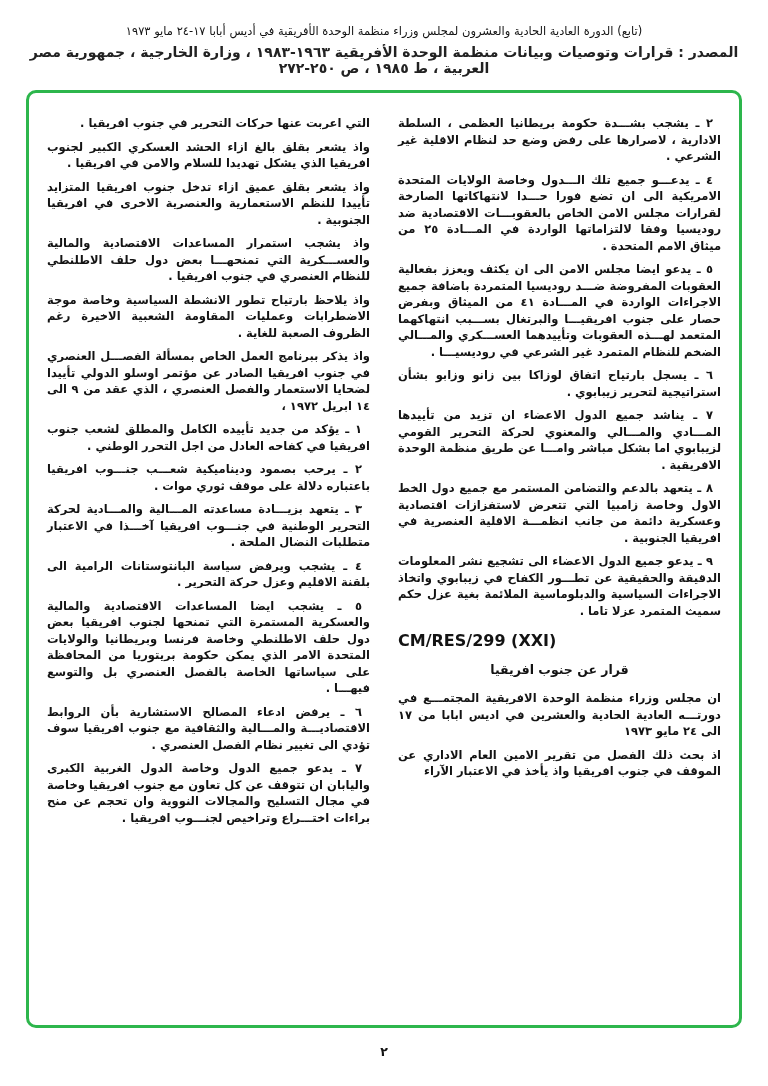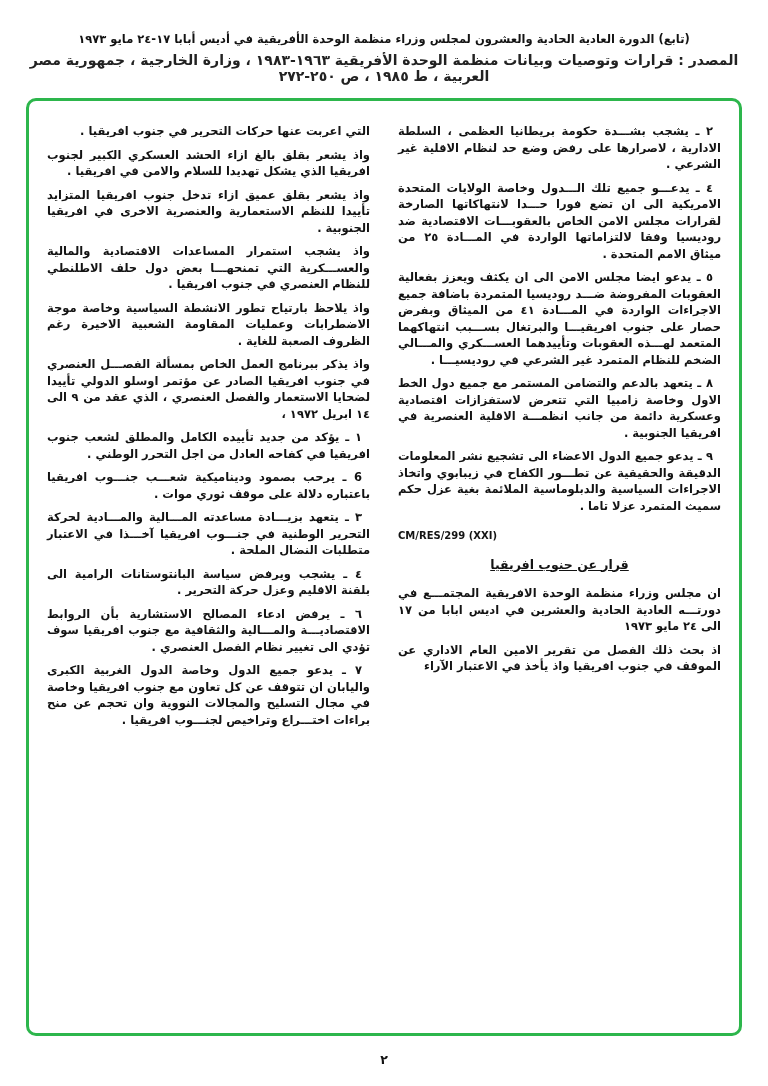--- a/index.html
+++ b/index.html
@@ -13,23 +13,22 @@
   .page {
     width: 768px;
     min-height: 1086px;
     direction: rtl;
     padding-top: 24px;
     position: relative;
   }
   .header { text-align: center; padding: 0 16px; }
   .header-title {
     font-size: 11.5px;
-    font-weight: bold;
+    font-weight: normal;
     letter-spacing: 0.2px;
-    margin-top: 8px;
   }
   .header-source {
     font-size: 14px;
     font-weight: bold;
     margin-top: 6px;
     color: #222;
   }
   .content-box {
     margin: 14px 26px 0 26px;
     border: 3px solid #2db64c;
@@ -48,27 +47,26 @@
     line-height: 16.5px;
     font-weight: bold;
     text-align: justify;
   }
   .para { margin: 0 0 7px 0; }
   .para.item { text-indent: 8px; }
   .para.ref {
     direction: ltr;
     text-align: left;
     margin: 14px 0 10px 0;
-    font-size: 10px;
+    font-size: 16px;
   }
   .para.heading {
     text-align: center;
     font-size: 12.5px;
     margin: 12px 0 12px 0;
-    text-decoration: underline;
   }
   .footer {
     text-align: center;
     font-weight: bold;
     font-size: 12.5px;
     padding: 16px 0 12px 0;
   }
 </style>
 </head>
 <body>
@@ -79,38 +77,41 @@
     <div class="header-title">(تابع) الدورة العادية الحادية والعشرون لمجلس وزراء منظمة الوحدة الأفريقية في أديس أبابا ١٧-٢٤ مايو ١٩٧٣</div>
     <div class="header-source">المصدر : قرارات وتوصيات وبيانات منظمة الوحدة الأفريقية ١٩٦٣-١٩٨٣ ، وزارة الخارجية ، جمهورية مصر العربية ، ط ١٩٨٥ ، ص ٢٥٠-٢٧٢</div>
   </header>
 
   <div class="content-box" style="border-color: rgb(45, 182, 76);">
     <div class="columns">
       <div class="col col-right">
           <p class="para item">٢ ـ يشجب بشـــدة حكومة بريطانيا العظمى ، السلطة الادارية ، لاصرارها على رفض وضع حد لنظام الاقلية غير الشرعي .</p>
           <p class="para item">٤ ـ يدعـــو جميع تلك الـــدول وخاصة الولايات المتحدة الامريكية الى ان تضع فورا حـــدا لانتهاكاتها الصارخة لقرارات مجلس الامن الخاص بالعقوبـــات الاقتصادية ضد روديسيا وفقا لالتزاماتها الواردة في المـــادة ٢٥ من ميثاق الامم المتحدة .</p>
           <p class="para item">٥ ـ يدعو ايضا مجلس الامن الى ان يكثف ويعزز بفعالية العقوبات المفروضة ضـــد روديسيا المتمردة باضافة جميع الاجراءات الواردة في المـــادة ٤١ من الميثاق وبفرض حصار على جنوب افريقيـــا والبرتغال بســـبب انتهاكهما المتعمد لهـــذه العقوبات وتأييدهما العســـكري والمـــالي الضخم للنظام المتمرد غير الشرعي في روديسيـــا .</p>
+          <p class="para item">٦ ـ يسجل بارتياح اتفاق لوزاكا بين زانو وزابو بشأن استراتيجية لتحرير زيبابوي .</p>
+          <p class="para item">٧ ـ يناشد جميع الدول الاعضاء ان تزيد من تأييدها المـــادي والمـــالي والمعنوي لحركة التحرير القومي لزيبابوي اما بشكل مباشر وامـــا عن طريق منظمة الوحدة الافريقية .</p>
           <p class="para item">٨ ـ يتعهد بالدعم والتضامن المستمر مع جميع دول الخط الاول وخاصة زامبيا التي تتعرض لاستفزازات اقتصادية وعسكرية دائمة من جانب انظمـــة الاقلية العنصرية في افريقيا الجنوبية .</p>
           <p class="para item">٩ ـ يدعو جميع الدول الاعضاء الى تشجيع نشر المعلومات الدقيقة والحقيقية عن تطـــور الكفاح في زيبابوي واتخاذ الاجراءات السياسية والدبلوماسية الملائمة بغية عزل حكم سميث المتمرد عزلا تاما .</p>
           <p class="para ref">CM/RES/299 (XXI)</p>
           <p class="para heading">قرار عن جنوب افريقيا</p>
           <p class="para body">ان مجلس وزراء منظمة الوحدة الافريقية المجتمـــع في دورتـــه العادية الحادية والعشرين في اديس ابابا من ١٧ الى ٢٤ مايو ١٩٧٣</p>
           <p class="para body">اذ بحث ذلك الفصل من تقرير الامين العام الاداري عن الموقف في جنوب افريقيا واذ يأخذ في الاعتبار الآراء</p>
         </div>
       <div class="col col-left">
           <p class="para body">التي اعربت عنها حركات التحرير في جنوب افريقيا .</p>
           <p class="para body">واذ يشعر بقلق بالغ ازاء الحشد العسكري الكبير لجنوب افريقيا الذي يشكل تهديدا للسلام والامن في افريقيا .</p>
           <p class="para body">واذ يشعر بقلق عميق ازاء تدخل جنوب افريقيا المتزايد تأييدا للنظم الاستعمارية والعنصرية الاخرى في افريقيا الجنوبية .</p>
           <p class="para body">واذ يشجب استمرار المساعدات الاقتصادية والمالية والعســـكرية التي تمنحهـــا بعض دول حلف الاطلنطي للنظام العنصري في جنوب افريقيا .</p>
           <p class="para body">واذ يلاحظ بارتياح تطور الانشطة السياسية وخاصة موجة الاضطرابات وعمليات المقاومة الشعبية الاخيرة رغم الظروف الصعبة للغاية .</p>
           <p class="para body">واذ يذكر ببرنامج العمل الخاص بمسألة الفصـــل العنصري في جنوب افريقيا الصادر عن مؤتمر اوسلو الدولي تأييدا لضحايا الاستعمار والفصل العنصري ، الذي عقد من ٩ الى ١٤ ابريل ١٩٧٢ ،</p>
           <p class="para item">١ ـ يؤكد من جديد تأييده الكامل والمطلق لشعب جنوب افريقيا في كفاحه العادل من اجل التحرر الوطني .</p>
-          <p class="para item">6 ـ يرحب بصمود وديناميكية شعـــب جنـــوب افريقيا باعتباره دلالة على موقف ثوري موات .</p>
+          <p class="para item">٢ ـ يرحب بصمود وديناميكية شعـــب جنـــوب افريقيا باعتباره دلالة على موقف ثوري موات .</p>
           <p class="para item">٣ ـ يتعهد بزيـــادة مساعدته المـــالية والمـــادية لحركة التحرير الوطنية في جنـــوب افريقيا آخـــذا في الاعتبار متطلبات النضال الملحة .</p>
           <p class="para item">٤ ـ يشجب ويرفض سياسة البانتوستانات الرامية الى بلقنة الاقليم وعزل حركة التحرير .</p>
+          <p class="para item">٥ ـ يشجب ايضا المساعدات الاقتصادية والمالية والعسكرية المستمرة التي تمنحها لجنوب افريقيا بعض دول حلف الاطلنطي وخاصة فرنسا وبريطانيا والولايات المتحدة الامر الذي يمكن حكومة بريتوريا من المحافظة على سياساتها الخاصة بالفصل العنصري بل والتوسع فيهـــا .</p>
           <p class="para item">٦ ـ يرفض ادعاء المصالح الاستشارية بأن الروابط الاقتصاديـــة والمـــالية والثقافية مع جنوب افريقيا سوف تؤدي الى تغيير نظام الفصل العنصري .</p>
           <p class="para item">٧ ـ يدعو جميع الدول وخاصة الدول الغربية الكبرى واليابان ان تتوقف عن كل تعاون مع جنوب افريقيا وخاصة في مجال التسليح والمجالات النووية وان تحجم عن منح براءات اختـــراع وتراخيص لجنـــوب افريقيا .</p>
         </div>
     </div>
   </div>
 
   <footer class="footer">
     <span>٢</span>
   </footer>
 

